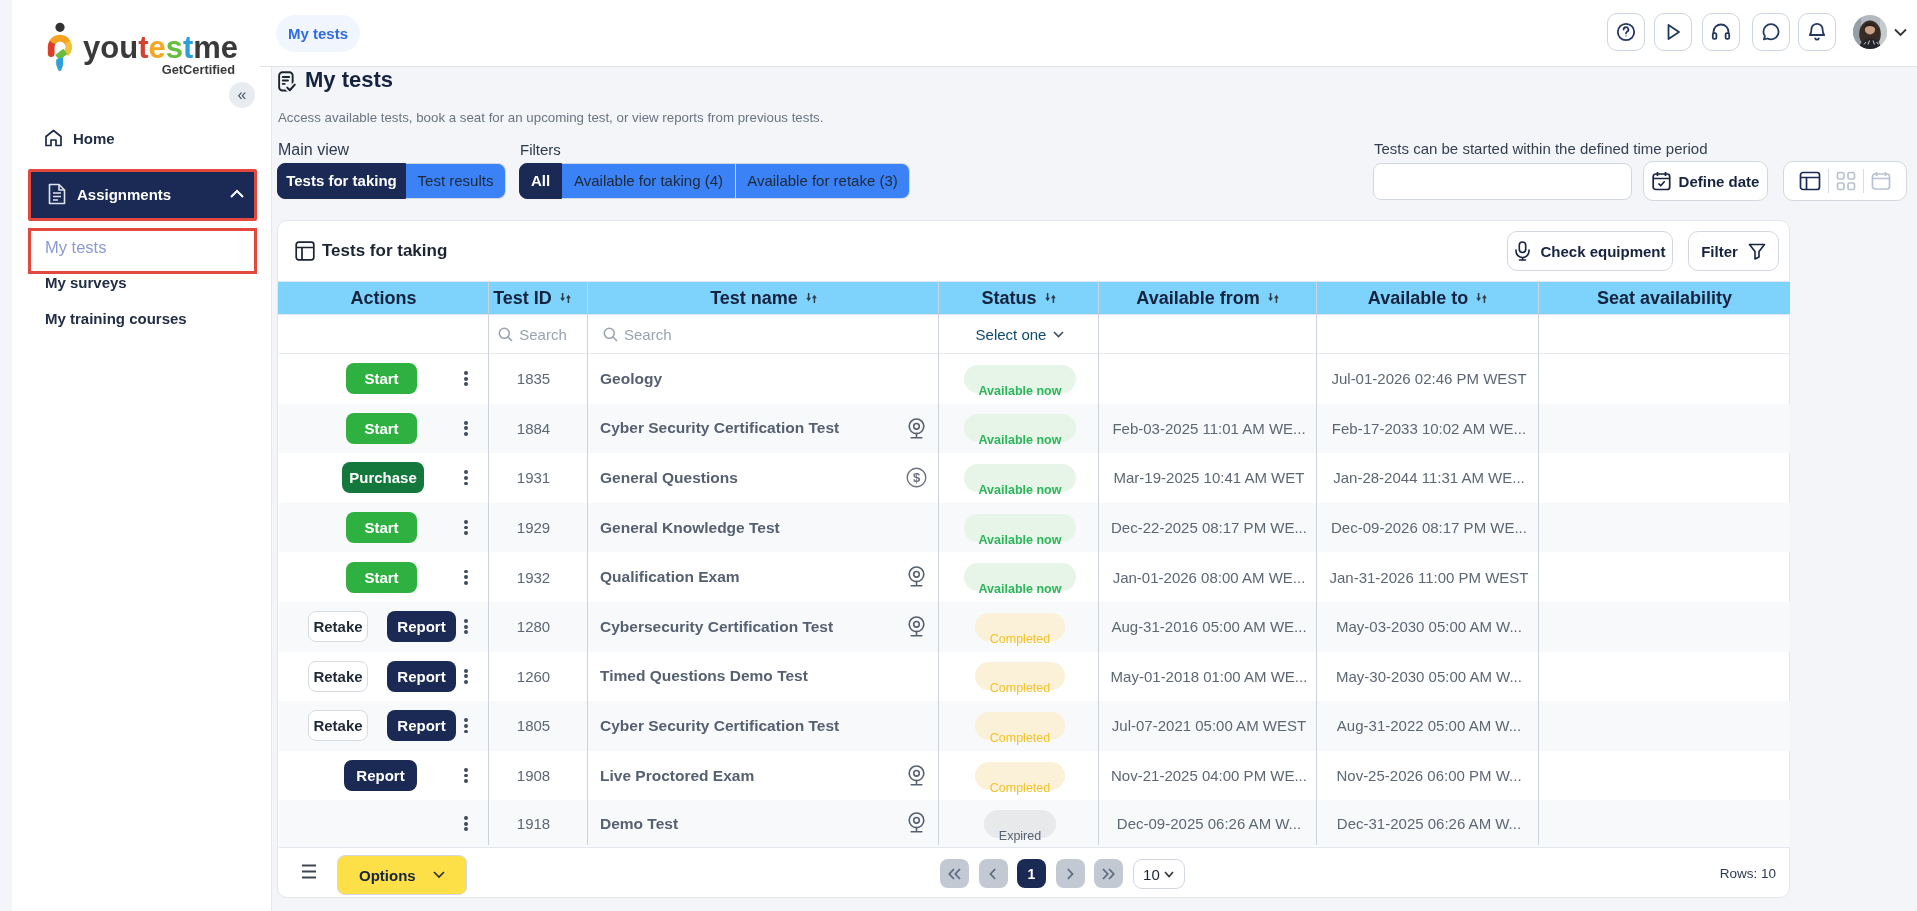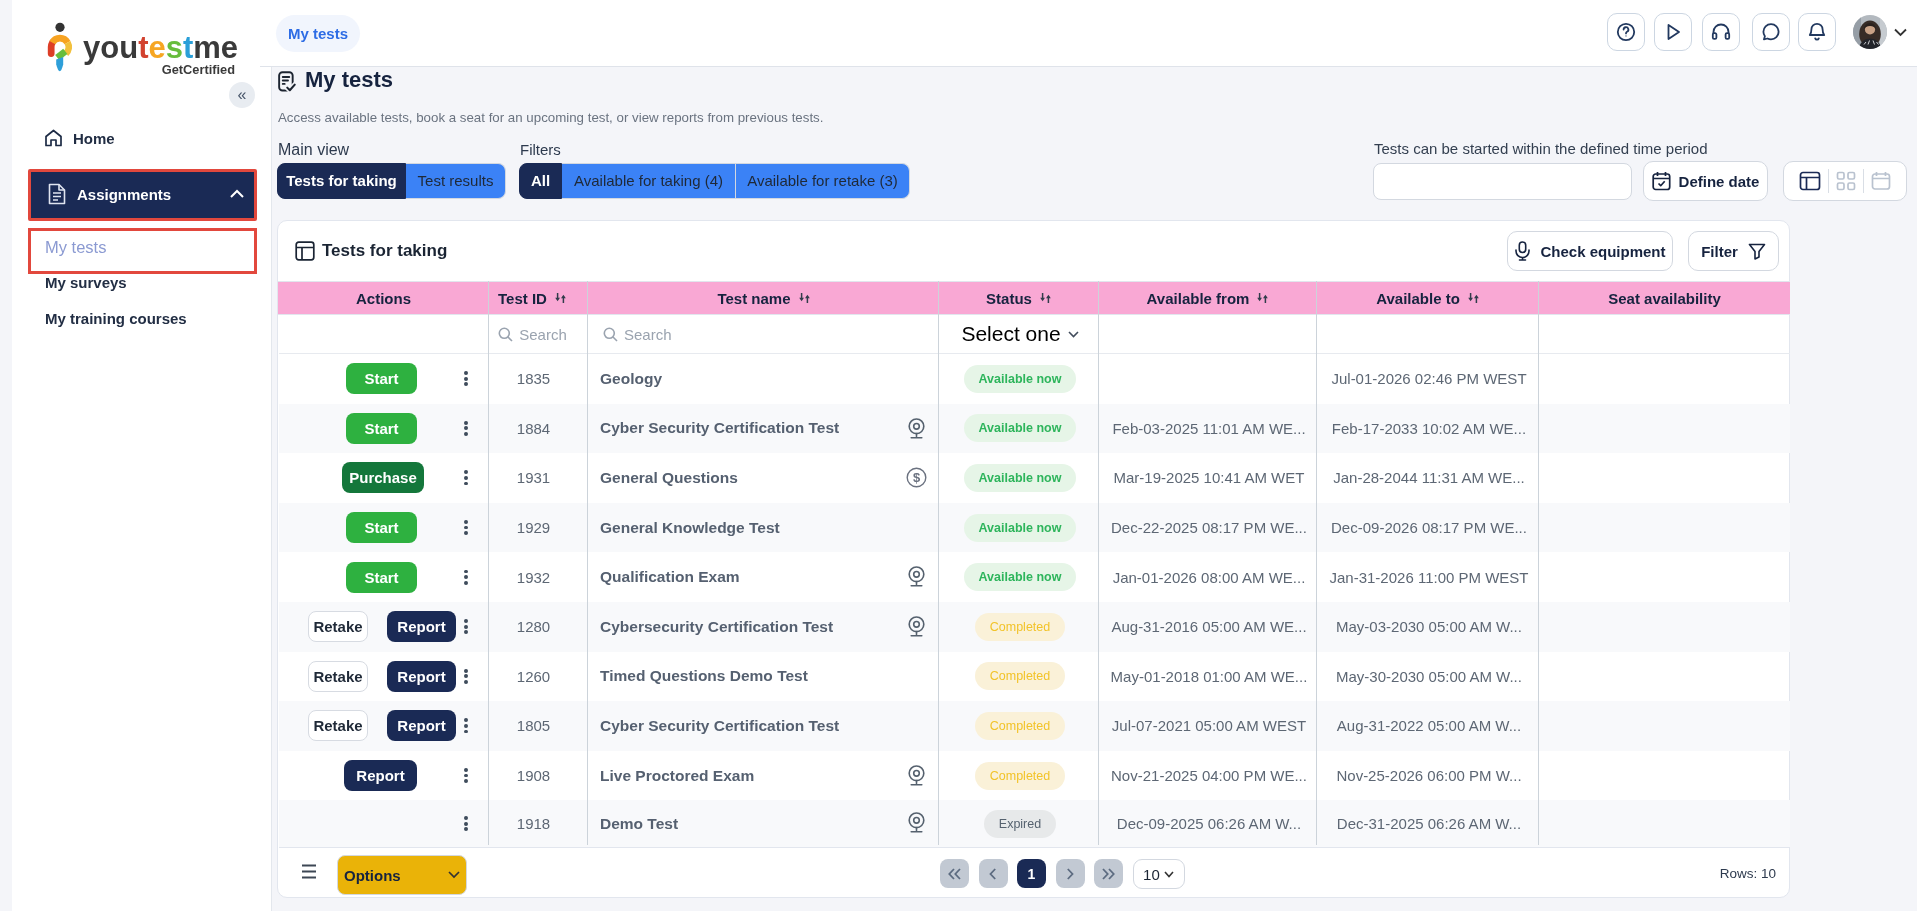--- a/index.html
+++ b/index.html
@@ -14,30 +14,30 @@
   .icobtn { position:absolute; top:13px; width:38px; height:38px; border:1px solid #ccd6e2; border-radius:10px; background:#fff; display:flex; align-items:center; justify-content:center; }
   
   #content { position:absolute; left:260px; top:67px; width:1657px; height:844px; }
   .seg { display:inline-block; height:36px; line-height:34px; font-size:15px; text-align:center; }
   .seg.on { background:#1a2a55; color:#fff; font-weight:700; border:1px solid #1a2a55; }
   .seg.off { background:#3b82f6; color:#1f2937; font-weight:400; border:1px solid #d3d8e0; }
   
   #card { position:absolute; left:17px; top:153px; width:1513px; height:678px; background:#fff; border:1px solid #e2e6ee; border-radius:10px; }
   .btn { display:inline-flex; align-items:center; justify-content:center; background:#fff; border:1px solid #d3d8e0; border-radius:10px; font-weight:700; color:#16233f; font-size:15px; }
   .col-line { position:absolute; top:60px; bottom:52px; width:1px; background:#ccd3da; z-index:3; }
-  .hdr { position:absolute; top:60px; height:34px; background:#f9a8d4; border-top:1px solid #e2e6ee; border-bottom:1px solid #e2e6ee; display:flex; align-items:center; justify-content:center; font-size:15px; font-weight:700; color:#16233f; }
+  .hdr { position:absolute; top:60px; height:34px; background:#7dd3fc; border-top:1px solid #e2e6ee; border-bottom:1px solid #e2e6ee; display:flex; align-items:center; justify-content:center; font-size:18px; font-weight:700; color:#16233f; }
   
   .row { position:absolute; left:1px; width:1511px; height:50px; }
   .row.alt { background:#f8f9fb; }
   .cell { position:absolute; top:0; height:100%; display:flex; align-items:center; }
   .cen { justify-content:center; }
   .idtxt { font-size:15px; color:#5d6774; }
   .name { font-size:15.5px; color:#556070; font-weight:700; }
   .datetxt { font-size:15px; color:#5d6774; }
-  .pill { display:inline-block; padding:0 15px; height:28px; line-height:28px; border-radius:14px; font-size:12.5px; font-weight:700; }
+  .pill { display:inline-block; padding:12px 15px; height:28px; line-height:28px; border-radius:14px; font-size:12.5px; font-weight:700; }
   .pill.avail { background:#e6f5e7; color:#2eb55c; }
   .pill.comp { background:#faf1d8; color:#f2c329; font-weight:400; }
   .pill.exp { background:#e7e9ea; color:#56626f; font-weight:400; }
   .startbtn { display:inline-block; width:71px; height:31px; line-height:31px; text-align:center; background:#2eb140; color:#fff; font-size:15px; font-weight:700; border-radius:8px; }
   .purbtn { display:inline-block; width:82px; height:31px; line-height:31px; text-align:center; background:#14773b; color:#fff; font-size:15px; font-weight:700; border-radius:8px; }
   .retakebtn { display:inline-block; width:60px; height:31px; line-height:29px; text-align:center; background:#fff; border:1px solid #d7dbe2; color:#1f2937; font-size:15px; font-weight:700; border-radius:8px; }
   .repbtn { display:inline-block; width:69px; height:31px; line-height:31px; text-align:center; background:#1a2a55; color:#fff; font-size:15px; font-weight:700; border-radius:8px; }
   .kebab { position:absolute; left:185px; top:50%; margin-top:-7.5px; width:5px; height:15px; }
   .kebab i { display:block; width:3.8px; height:3.8px; border-radius:50%; background:#3f4c5c; margin:0 0 1.75px 0; }
   .pgbtn { display:inline-flex; align-items:center; justify-content:center; width:29px; height:29px; border-radius:8px; background:#c2c9d3; color:#5c6b80; font-size:19px; margin-right:9.5px; }
@@ -255,21 +255,21 @@
           <span class="searchtxt">Search</span>
         </div>
       <div class="cell" style="left:324px; width:200px;">
           <svg width="15" height="15" viewBox="0 0 15 15" fill="none" stroke="#9aa3af" stroke-width="1.6" style="margin-right:6px;">
             <circle cx="6.3" cy="6.3" r="5"></circle>
             <path d="M10 10 L14 14"></path>
           </svg>
           <span class="searchtxt">Search</span>
         </div>
       <div class="cell cen" style="left:661px; width:160px;">
-          <span style="font-size:21px; color:#000000;">Select one</span>
+          <span style="font-size:15px; color:#0c4a6e;">Select one</span>
           <svg width="11" height="7" viewBox="0 0 11 7" fill="none" stroke="#424c5c" stroke-width="1.6" style="margin-left:7px;">
             <path d="M1 1 L5.5 5.5 L10 1"></path>
           </svg>
         </div>
     </div>
 
     <div id="rows">
     <div class="row" style="top:133.0px; height:49.6px;">
           <div class="cell" style="left:67px; width:120px;">
             <span class="startbtn">Start</span>
@@ -467,21 +467,21 @@
           </div>
           <div class="cell cen datetxt" style="left:821px; width:218px;">Dec-09-2025 06:26 AM W...</div>
           <div class="cell cen datetxt" style="left:1039px; width:222px;">Dec-31-2025 06:26 AM W...</div>
         </div>
     </div>
 
     <div class="abs" style="left:1px; top:626px; width:1511px; height:50px; border-top:1px solid #e2e6ee;">
       <svg class="abs" style="left:22px; top:16px;" width="16" height="15" viewBox="0 0 16 15" fill="none" stroke="#3d4754" stroke-width="1.8">
           <path d="M1 1.5 H15 M1 7.5 H15 M1 13.5 H15"></path>
         </svg>
-      <div class="abs" style="left:58px; top:7px; width:130px; height:40px; background:#eab308; border:1px solid #d3d8e0; border-radius:8px; display:flex; align-items:center; justify-content:space-between; padding:0 6px;">
+      <div class="abs" style="left:58px; top:7px; width:130px; height:40px; background:#fde047; border:1px solid #d3d8e0; border-radius:8px; display:flex; align-items:center; justify-content:space-between; padding:0 21px;">
         <span style="font-size:15px; font-weight:700; color:#16233f;">Options</span>
         <svg width="12" height="8" viewBox="0 0 12 8" fill="none" stroke="#333" stroke-width="1.7">
             <path d="M1 1 L6 6 L11 1"></path>
           </svg>
       </div>
       <div class="abs" style="left:661px; top:11px; display:flex;">
         <span class="pgbtn">
             <svg width="15" height="12" viewBox="0 0 15 12" fill="none" stroke="#5c6b80" stroke-width="1.8">
               <path d="M7 1 L2.3 6 L7 11 M13 1 L8.3 6 L13 11"></path>
             </svg>

